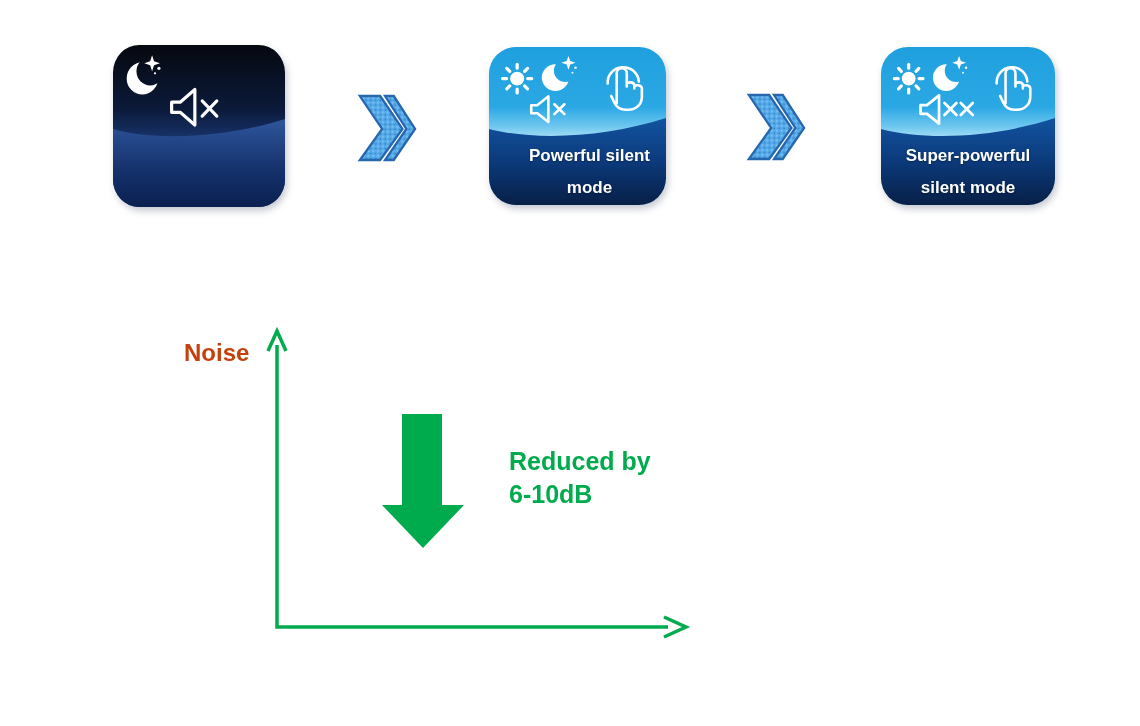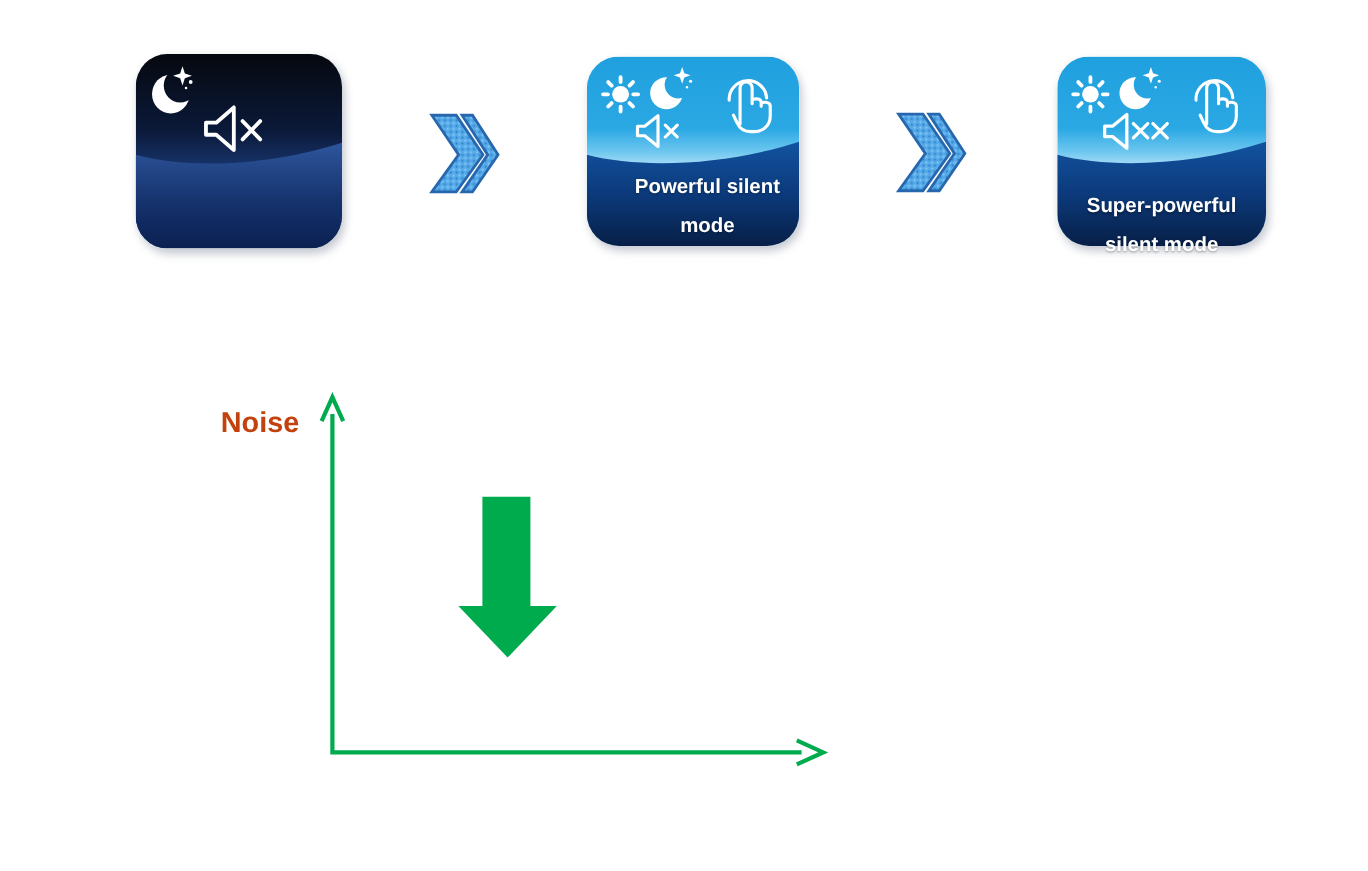--- a/index.html
+++ b/index.html
@@ -201,29 +201,31 @@
       <g class="icon-stroke" stroke-width="2.5" transform="translate(40,49) scale(1.1)">
         <path d="M0,9 H6 L17,0 V26 L6,17 H0 Z"></path>
         <path d="M22,7 L33,18 M33,7 L22,18"></path>
         <path d="M37,7 L48,18 M48,7 L37,18"></path>
       </g>
       <g class="icon-stroke" stroke-width="2.6" transform="translate(114,12)">
         <path d="M3,25 A15.5,15.5 0 1 1 34,23"></path>
         <path d="M12,45 V14.5 a5,5 0 0 1 10,0 V28 m0,-2 c0,-3 7.5,-3 7.5,0.8 V30 m0,-1.5 c0,-3 7.5,-2.2 7.5,1.5 v8 c0,8.5 -6,13.5 -13.5,13.5 h-2.5 c-5.5,0 -9.5,-2.8 -11.5,-7.5 l-3,-6.5"></path>
       </g>
     </svg>
-    <div class="badge-label" style="top:93px;margin-top:16px;">Super-powerful
+    <div class="badge-label" style="top:93px;">Super-powerful
 silent mode</div>
   </div>
 
   <svg class="diagram-svg" viewBox="0 0 1140 726">
     <g stroke="#00AB4E" stroke-width="3.5" fill="none" stroke-linejoin="miter">
       <path d="M277,345 L277,627 L668,627"></path>
       <path d="M268,351 L277,331 L286,351"></path>
       <path d="M664,617 L686,627 L664,637"></path>
     </g>
     <polygon points="402,414 442,414 442,505 464,505 423,548 382,505 402,505" fill="#00AB4E"></polygon>
   </svg>
 
   <div class="noise-label">Noise</div>
 
+  <div class="reduction-label">Reduced by
+6-10dB</div>
 
 </div>
 
 </body></html>

